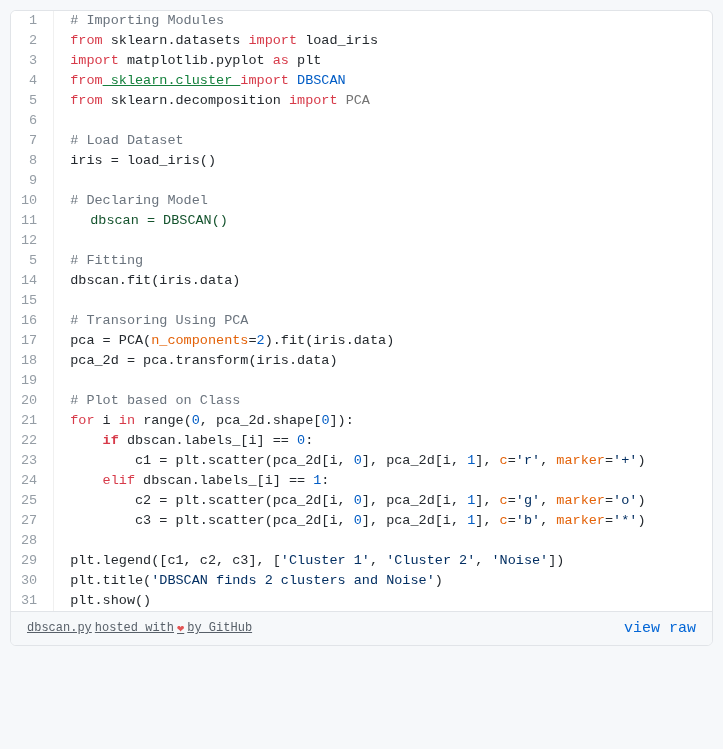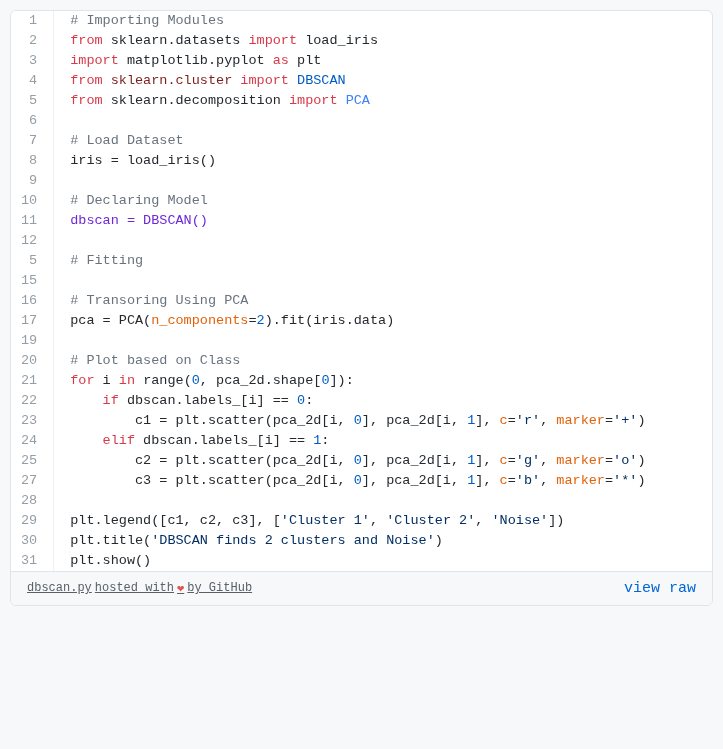--- a/index.html
+++ b/index.html
@@ -87,25 +87,25 @@
           <tr>
             <td class="line-num">2</td>
             <td class="code-cell"><span style="color: rgb(215, 58, 73);">from</span><span style="color: rgb(36, 41, 46); margin-top: 18px;"> sklearn.datasets </span><span style="color: rgb(215, 58, 73);">import</span><span style="color: rgb(36, 41, 46);"> load_iris</span></td>
           </tr>
           <tr>
             <td class="line-num">3</td>
             <td class="code-cell"><span style="color: rgb(215, 58, 73);">import</span><span style="color: rgb(36, 41, 46);"> matplotlib.pyplot </span><span style="color: rgb(215, 58, 73);">as</span><span style="color: rgb(36, 41, 46);"> plt</span></td>
           </tr>
           <tr>
             <td class="line-num">4</td>
-            <td class="code-cell"><span style="color: rgb(215, 58, 73);">from</span><span style="color: #7f1d1d;"> sklearn.cluster </span><span style="color: rgb(215, 58, 73);">import</span><span style="color: rgb(0, 92, 197);"> DBSCAN</span></td>
+            <td class="code-cell"><span style="color: rgb(215, 58, 73);">from</span><span style="color: #15803d; text-decoration: underline;"> sklearn.cluster </span><span style="color: rgb(215, 58, 73);">import</span><span style="color: rgb(0, 92, 197);"> DBSCAN</span></td>
           </tr>
           <tr>
             <td class="line-num">5</td>
-            <td class="code-cell"><span style="color: rgb(215, 58, 73);">from</span><span style="color: rgb(36, 41, 46);"> sklearn.decomposition </span><span style="color: rgb(215, 58, 73);">import</span><span style="color: #3b82f6;"> PCA</span></td>
+            <td class="code-cell"><span style="color: rgb(215, 58, 73);">from</span><span style="color: rgb(36, 41, 46);"> sklearn.decomposition </span><span style="color: rgb(215, 58, 73);">import</span><span style="color: #737373;"> PCA</span></td>
           </tr>
           <tr>
             <td class="line-num">6</td>
             <td class="code-cell"> </td>
           </tr>
           <tr>
             <td class="line-num">7</td>
             <td class="code-cell"><span style="color: rgb(106, 115, 125);"># Load Dataset</span></td>
           </tr>
           <tr>
@@ -115,57 +115,65 @@
           <tr>
             <td class="line-num">9</td>
             <td class="code-cell"> </td>
           </tr>
           <tr>
             <td class="line-num">10</td>
             <td class="code-cell"><span style="color: rgb(106, 115, 125);"># Declaring Model</span></td>
           </tr>
           <tr>
             <td class="line-num">11</td>
-            <td class="code-cell"><span style="color: #6d28d9;">dbscan = DBSCAN()</span></td>
+            <td class="code-cell"><span style="color: #14532d; margin-left: 20px;">dbscan = DBSCAN()</span></td>
           </tr>
           <tr>
             <td class="line-num">12</td>
             <td class="code-cell"> </td>
           </tr>
           <tr>
             <td class="line-num">5</td>
             <td class="code-cell"><span style="color: rgb(106, 115, 125);"># Fitting</span></td>
           </tr>
           <tr>
+            <td class="line-num">14</td>
+            <td class="code-cell"><span style="color: rgb(36, 41, 46);">dbscan.fit(iris.data)</span></td>
+          </tr>
+          <tr>
             <td class="line-num">15</td>
             <td class="code-cell"> </td>
           </tr>
           <tr>
             <td class="line-num">16</td>
             <td class="code-cell"><span style="color: rgb(106, 115, 125);"># Transoring Using PCA</span></td>
           </tr>
           <tr>
             <td class="line-num">17</td>
             <td class="code-cell"><span style="color: rgb(36, 41, 46);">pca = PCA(</span><span style="color: rgb(227, 98, 9);">n_components</span><span style="color: rgb(36, 41, 46);">=</span><span style="color: rgb(0, 92, 197);">2</span><span style="color: rgb(36, 41, 46);">).fit(iris.data)</span></td>
           </tr>
           <tr>
+            <td class="line-num">18</td>
+            <td class="code-cell"><span style="color: rgb(36, 41, 46);">pca_2d = pca.transform(iris.data)</span></td>
+          </tr>
+          <tr>
             <td class="line-num">19</td>
             <td class="code-cell"> </td>
           </tr>
           <tr>
             <td class="line-num">20</td>
             <td class="code-cell"><span style="color: rgb(106, 115, 125);"># Plot based on Class</span></td>
           </tr>
           <tr>
             <td class="line-num">21</td>
             <td class="code-cell"><span style="color: rgb(215, 58, 73);">for</span><span style="color: rgb(36, 41, 46);"> i </span><span style="color: rgb(215, 58, 73);">in</span><span style="color: rgb(36, 41, 46);"> range(</span><span style="color: rgb(0, 92, 197);">0</span><span style="color: rgb(36, 41, 46);">, pca_2d.shape[</span><span style="color: rgb(0, 92, 197);">0</span><span style="color: rgb(36, 41, 46);">]):</span></td>
           </tr>
           <tr>
             <td class="line-num">22</td>
-            <td class="code-cell"><span style="color: rgb(36, 41, 46);">    </span><span style="color: rgb(215, 58, 73);">if</span><span style="color: rgb(36, 41, 46);"> dbscan.labels_[i] == </span><span style="color: rgb(0, 92, 197);">0</span><span style="color: rgb(36, 41, 46);">:</span></td>
+            <td class="code-cell"><span style="color: rgb(36, 41, 46);">    </span><span style="color: rgb(215, 58, 73); font-weight: bold;">if</span><span style="color: rgb(36, 41, 46);"> dbscan.labels_[i] == </span><span style="color: rgb(0, 92, 197);">0</span><span style="color: rgb(36, 41, 46);">:</span></td>
           </tr>
           <tr>
             <td class="line-num">23</td>
             <td class="code-cell"><span style="color: rgb(36, 41, 46);">        c1 = plt.scatter(pca_2d[i, </span><span style="color: rgb(0, 92, 197);">0</span><span style="color: rgb(36, 41, 46);">], pca_2d[i, </span><span style="color: rgb(0, 92, 197);">1</span><span style="color: rgb(36, 41, 46);">], </span><span style="color: rgb(227, 98, 9);">c</span><span style="color: rgb(36, 41, 46);">=</span><span style="color: rgb(3, 47, 98);">'r'</span><span style="color: rgb(36, 41, 46);">, </span><span style="color: rgb(227, 98, 9);">marker</span><span style="color: rgb(36, 41, 46);">=</span><span style="color: rgb(3, 47, 98);">'+'</span><span style="color: rgb(36, 41, 46);">)</span></td>
           </tr>
           <tr>
             <td class="line-num">24</td>
             <td class="code-cell"><span style="color: rgb(36, 41, 46);">    </span><span style="color: rgb(215, 58, 73);">elif</span><span style="color: rgb(36, 41, 46);"> dbscan.labels_[i] == </span><span style="color: rgb(0, 92, 197);">1</span><span style="color: rgb(36, 41, 46);">:</span></td>
           </tr>
           <tr>

